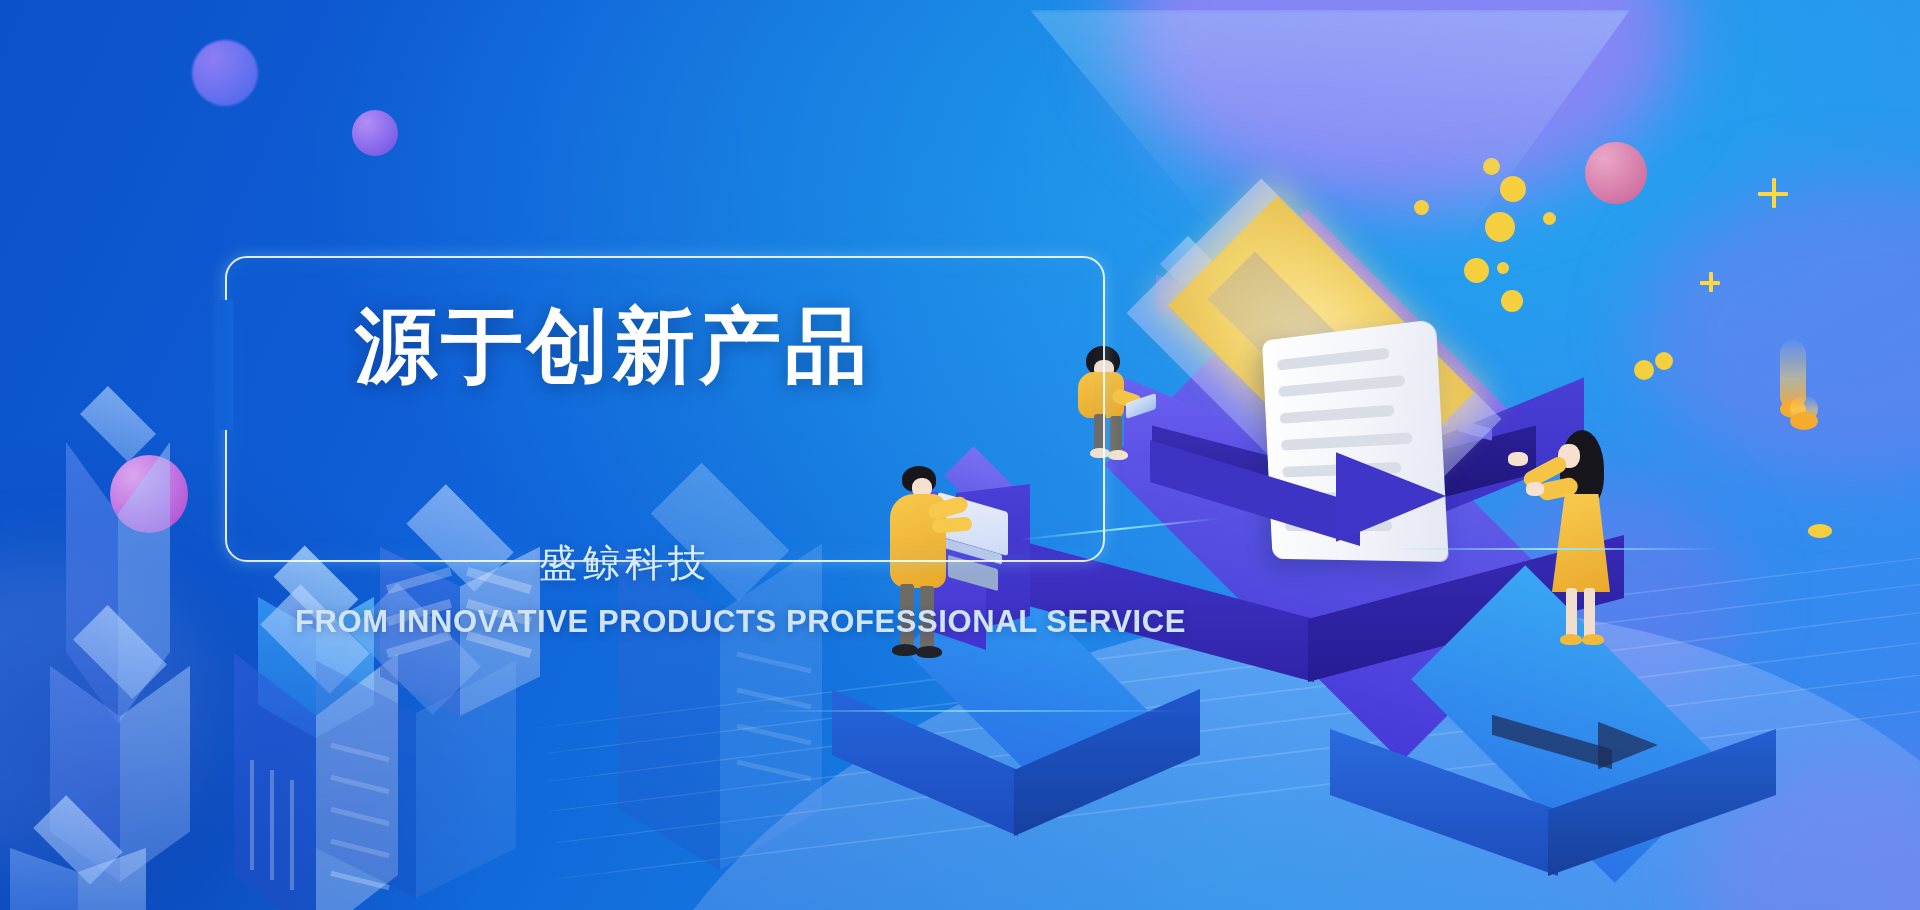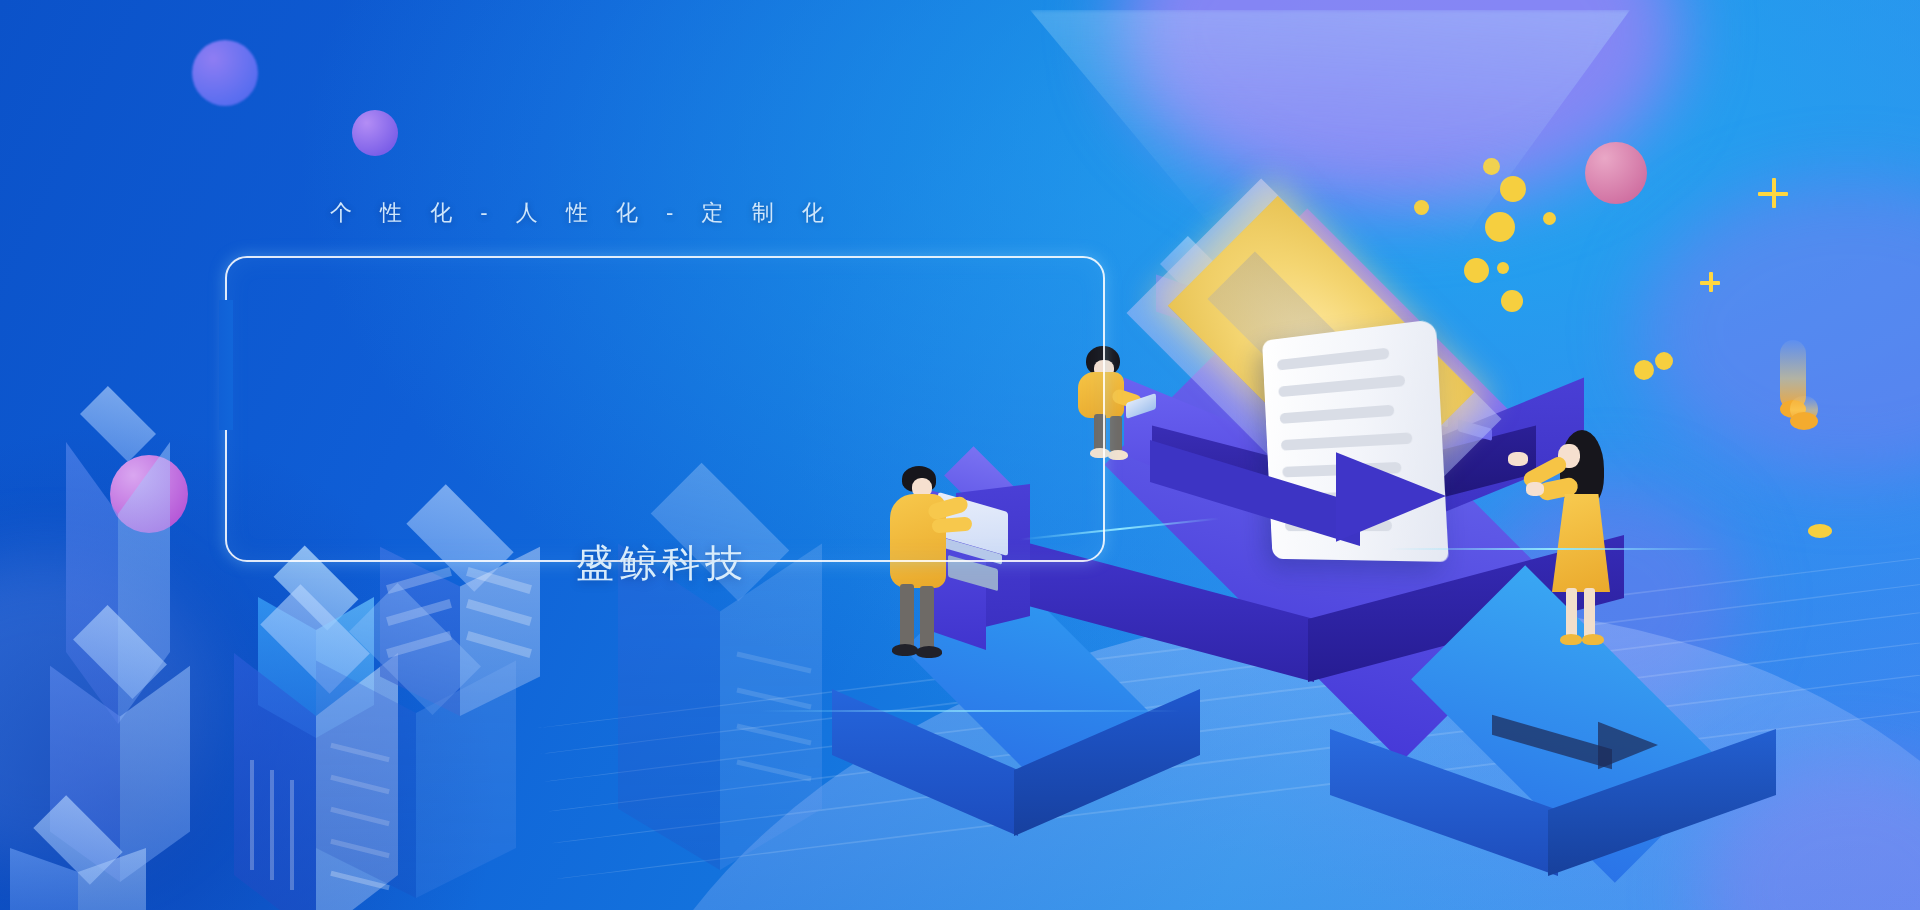--- a/index.html
+++ b/index.html
@@ -163,21 +163,21 @@
     position:absolute; left:355px; top:292px;
     font-size:82px; font-weight:bold; color:#ffffff; letter-spacing:4px;
     text-shadow:0 3px 18px rgba(4,30,95,0.45);
   }
   .h2 {
     position:absolute; left:475px; top:408px;
     font-size:82px; font-weight:bold; color:#ffffff; letter-spacing:4px;
     text-shadow:0 3px 18px rgba(4,30,95,0.45);
   }
   .brand {
-    position:absolute; left:576px; top:538px;
+    position:absolute; left:539px; top:538px;
     font-size:38px; color:#d8ecfb; letter-spacing:5px;
     text-shadow:0 2px 10px rgba(4,30,95,0.35);
   }
   .en {
     position:absolute; left:295px; top:604px;
     font-size:31px; font-weight:bold; color:#cfe4f6; letter-spacing:0.6px; white-space:nowrap;
     text-shadow:0 2px 10px rgba(4,30,95,0.30);
   }
 </style>
 </head>
@@ -439,24 +439,25 @@
     </div>
 
     <div class="neon" style="left:430px; top:398px; width:330px;"></div>
     <div class="neon" style="left:-200px; top:560px; width:420px; opacity:0.7;"></div>
   </div>
 
   <div class="neon" style="left:1020px; top:528px; width:200px; transform:rotate(-6deg);"></div>
 
   <div class="copy">
 
-    <div class="tagline">个 性 化 - 人 性 化 - 定 制 化</div>
 
     <div class="frame"></div>
     <div class="frame-mask-l"></div>
 
+    <div class="h1">源于创新产品</div>
 
 
     <div class="brand">盛鲸科技</div>
 
+    <div class="en">FROM INNOVATIVE PRODUCTS PROFESSIONAL SERVICE</div>
   </div>
 
 </div>
 
 </body></html>

